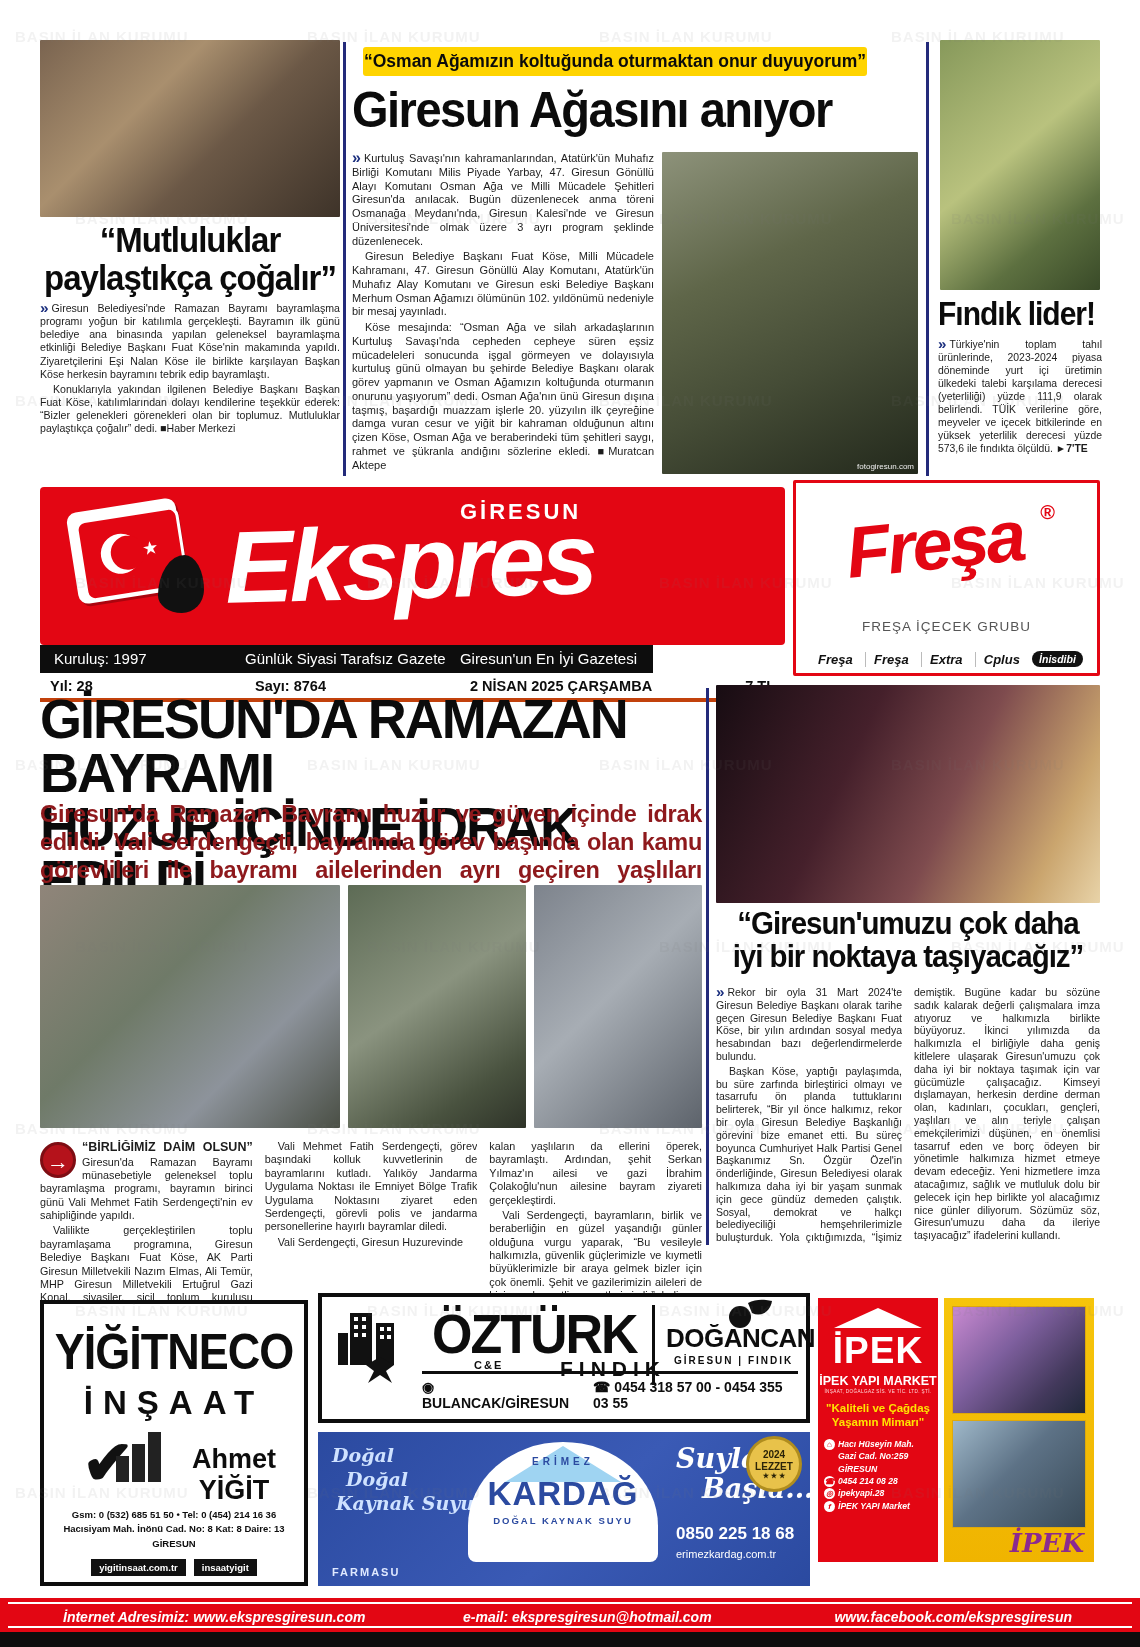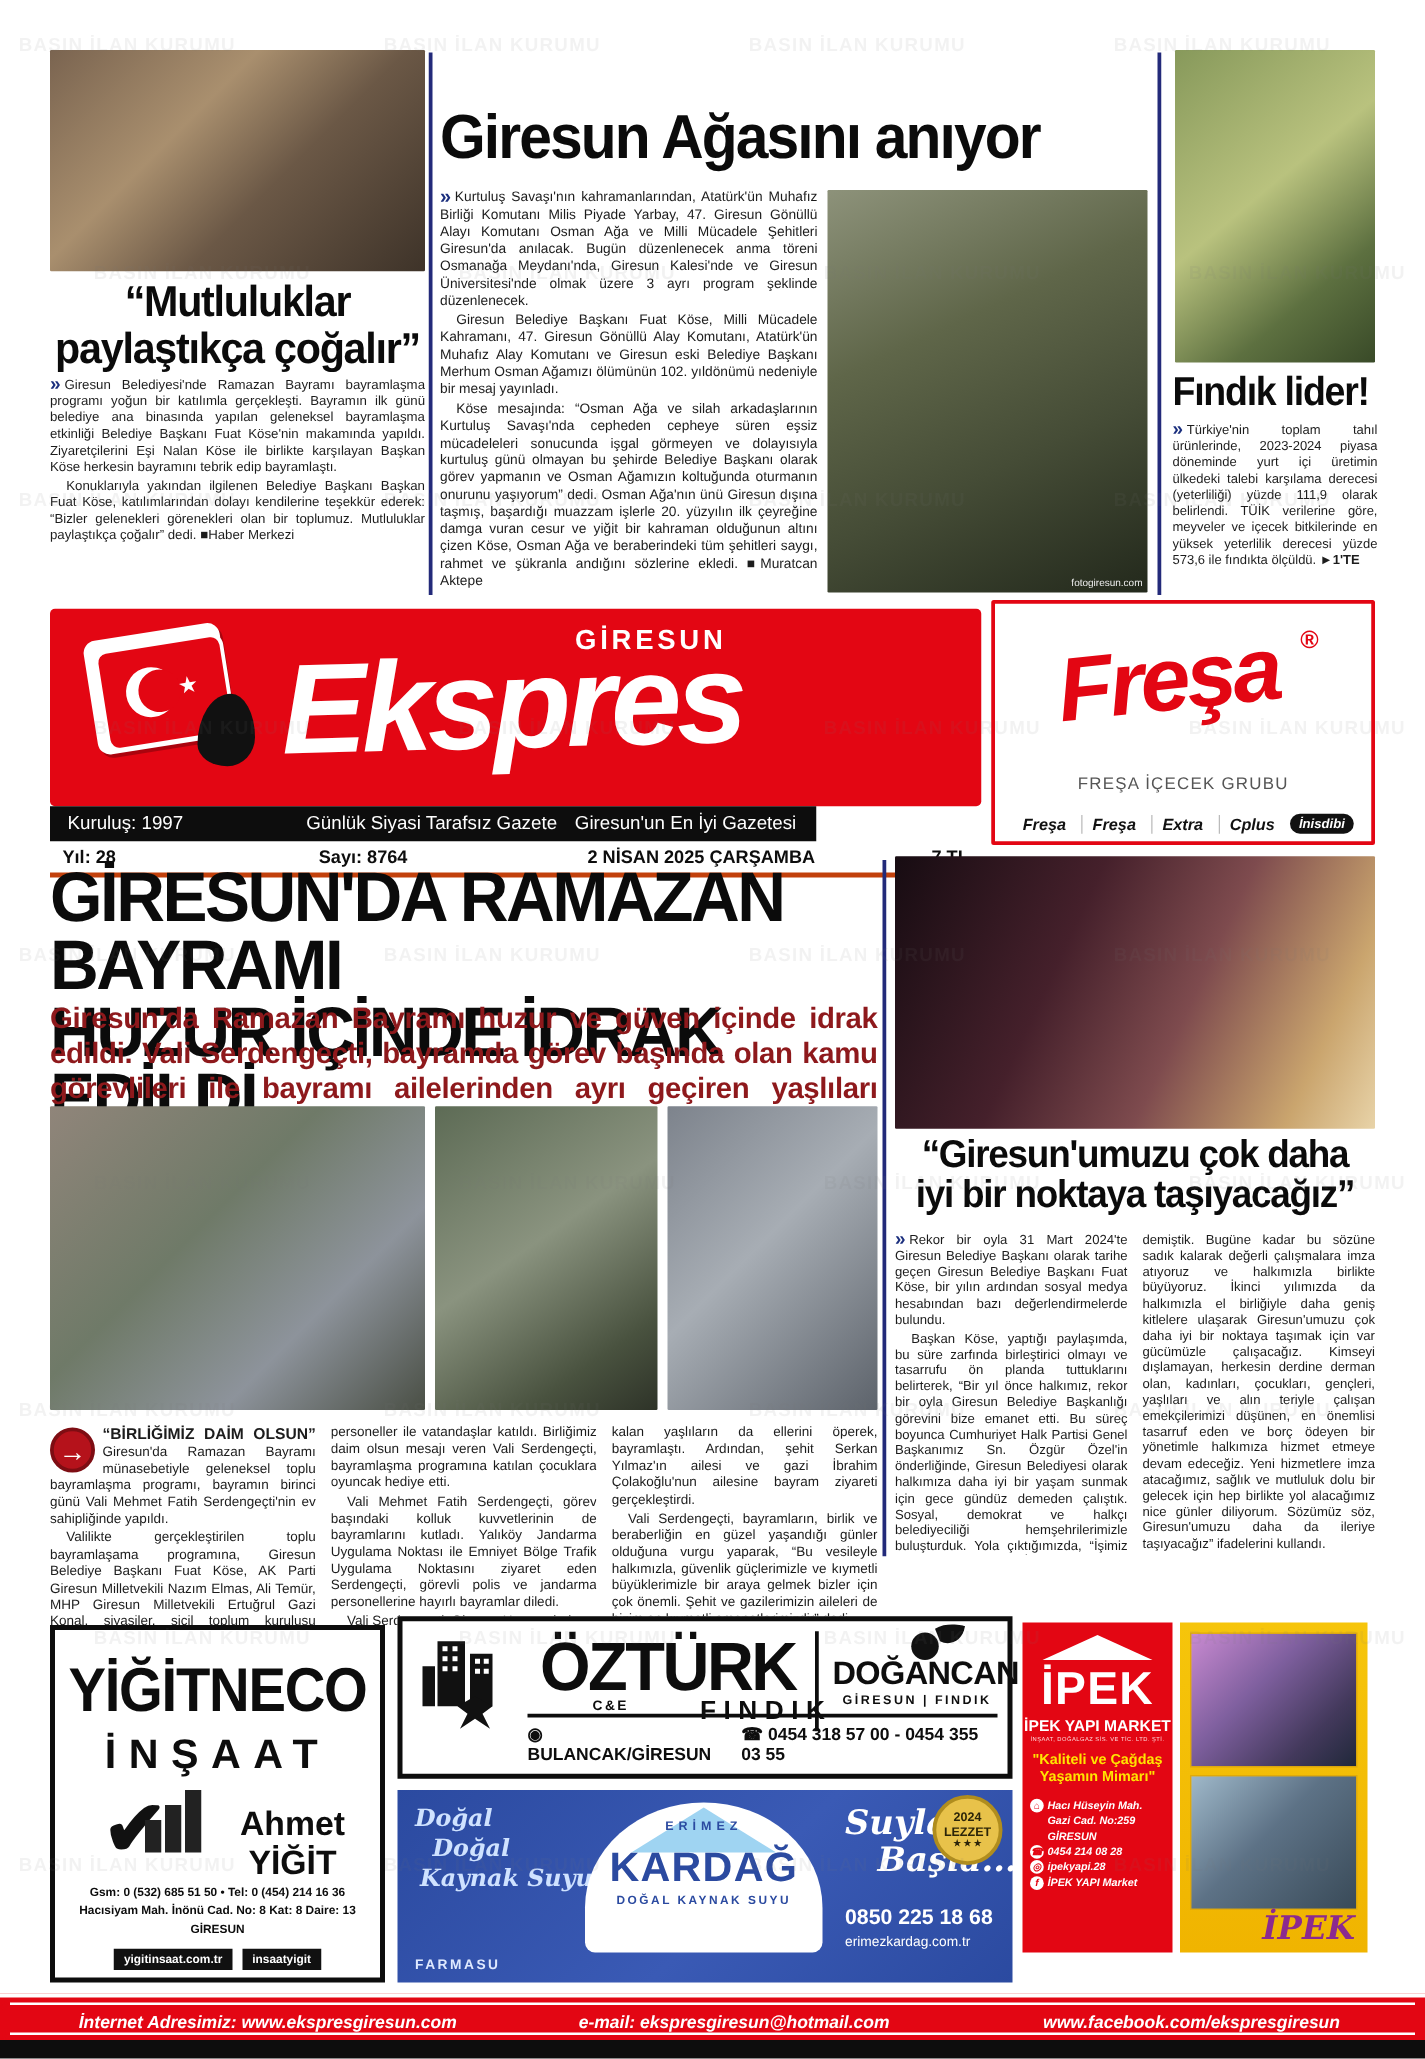--- a/index.html
+++ b/index.html
@@ -214,36 +214,37 @@
     <div>“Mutluluklar</div>
     <div>paylaştıkça çoğalır”</div>
   </div>
   <div class="abs body-left">
     <p class="para"><span class="arrow">»</span><span>Giresun Belediyesi'nde Ramazan Bayramı bayramlaşma programı yoğun bir katılımla gerçekleşti. Bayramın ilk günü belediye ana binasında yapılan geleneksel bayramlaşma etkinliği Belediye Başkanı Fuat Köse'nin makamında yapıldı. Ziyaretçilerini Eşi Nalan Köse ile birlikte karşılayan Başkan Köse herkesin bayramını tebrik edip bayramlaştı.</span></p>
     <p class="para indent">Konuklarıyla yakından ilgilenen Belediye Başkanı Başkan Fuat Köse, katılımlarından dolayı kendilerine teşekkür ederek: “Bizler gelenekleri görenekleri olan bir toplumuz. Mutluluklar paylaştıkça çoğalır” dedi. ■Haber Merkezi</p>
   </div>
 
   <div class="vrule r1"></div>
 
+  <div class="abs kicker">“Osman Ağamızın koltuğunda oturmaktan onur duyuyorum”</div>
   <div class="abs hl-center">Giresun Ağasını anıyor</div>
   <div class="abs body-center">
     <p class="para"><span class="arrow">»</span><span>Kurtuluş Savaşı'nın kahramanlarından, Atatürk'ün Muhafız Birliği Komutanı Milis Piyade Yarbay, 47. Giresun Gönüllü Alayı Komutanı Osman Ağa ve Milli Mücadele Şehitleri Giresun'da anılacak. Bugün düzenlenecek anma töreni Osmanağa Meydanı'nda, Giresun Kalesi'nde ve Giresun Üniversitesi'nde olmak üzere 3 ayrı program şeklinde düzenlenecek.</span></p>
     <p class="para indent">Giresun Belediye Başkanı Fuat Köse, Milli Mücadele Kahramanı, 47. Giresun Gönüllü Alay Komutanı, Atatürk'ün Muhafız Alay Komutanı ve Giresun eski Belediye Başkanı Merhum Osman Ağamızı ölümünün 102. yıldönümü nedeniyle bir mesaj yayınladı.</p>
     <p class="para indent">Köse mesajında: “Osman Ağa ve silah arkadaşlarının Kurtuluş Savaşı'nda cepheden cepheye süren eşsiz mücadeleleri sonucunda işgal görmeyen ve dolayısıyla kurtuluş günü olmayan bu şehirde Belediye Başkanı olarak görev yapmanın ve Osman Ağamızın koltuğunda oturmanın onurunu yaşıyorum” dedi. Osman Ağa'nın ünü Giresun dışına taşmış, başardığı muazzam işlerle 20. yüzyılın ilk çeyreğine damga vuran cesur ve yiğit bir kahraman olduğunun altını çizen Köse, Osman Ağa ve beraberindeki tüm şehitleri saygı, rahmet ve şükranla andığını sözlerine ekledi. ■Muratcan Aktepe</p>
   </div>
   <div class="photo p-soldier">
     <span class="credit">fotogiresun.com</span>
   </div>
 
   <div class="vrule r2"></div>
 
   <div class="photo p-hazel"></div>
   <div class="abs hl-findik">Fındık lider!</div>
   <div class="abs body-findik">
-    <p class="para"><span class="arrow">»</span><span>Türkiye'nin toplam tahıl ürünlerinde, 2023-2024 piyasa döneminde yurt içi üretimin ülkedeki talebi karşılama derecesi (yeterliliği) yüzde 111,9 olarak belirlendi. TÜİK verilerine göre, meyveler ve içecek bitkilerinde en yüksek yeterlilik derecesi yüzde 573,6 ile fındıkta ölçüldü. </span><b>►1'TE</b></p>
+    <p class="para"><span class="arrow">»</span><span>Türkiye'nin toplam tahıl ürünlerinde, 2023-2024 piyasa döneminde yurt içi üretimin ülkedeki talebi karşılama derecesi (yeterliliği) yüzde 111,9 olarak belirlendi. TÜİK verilerine göre, meyveler ve içecek bitkilerinde en yüksek yeterlilik derecesi yüzde 573,6 ile fındıkta ölçüldü. </span><b>►7'TE</b></p>
   </div>
 
   <div class="abs mast-red">
     <div class="flagback"></div>
     <div class="flagred">
       <div class="crescent"></div>
       <div class="flagstar">★</div>
     </div>
     <div class="ataturk"></div>
     <div class="mast-giresun">GİRESUN</div>
@@ -287,21 +288,20 @@
   <div class="abs main-body">
     <div class="main-col">
       <p class="para">
         <span class="lede-icon">→</span>
         <span class="lede-title">“BİRLİĞİMİZ DAİM OLSUN”</span>
         <span>Giresun'da Ramazan Bayramı münasebetiyle geleneksel toplu bayramlaşma programı, bayramın birinci günü Vali Mehmet Fatih Serdengeçti'nin ev sahipliğinde yapıldı.</span>
       </p>
       <p class="para indent">Valilikte gerçekleştirilen toplu bayramlaşama programına, Giresun Belediye Başkanı Fuat Köse, AK Parti Giresun Milletvekili Nazım Elmas, Ali Temür, MHP Giresun Milletvekili Ertuğrul Gazi Konal, siyasiler, sicil toplum kuruluşu temsilcileri, mülkü ve askeri</p>
     </div>
     <div class="main-col">
-      <p class="para">personeller ile vatandaşlar katıldı. Birliğimiz daim olsun mesajı veren Vali Serdengeçti, bayramlaşma programına katılan çocuklara oyuncak hediye etti.</p>
       <p class="para indent">Vali Mehmet Fatih Serdengeçti, görev başındaki kolluk kuvvetlerinin de bayramlarını kutladı. Yalıköy Jandarma Uygulama Noktası ile Emniyet Bölge Trafik Uygulama Noktasını ziyaret eden Serdengeçti, görevli polis ve jandarma personellerine hayırlı bayramlar diledi.</p>
       <p class="para indent">Vali Serdengeçti, Giresun Huzurevinde</p>
     </div>
     <div class="main-col">
       <p class="para">kalan yaşlıların da ellerini öperek, bayramlaştı. Ardından, şehit Serkan Yılmaz'ın ailesi ve gazi İbrahim Çolakoğlu'nun ailesine bayram ziyareti gerçekleştirdi.</p>
       <p class="para indent">Vali Serdengeçti, bayramların, birlik ve beraberliğin en güzel yaşandığı günler olduğuna vurgu yaparak, “Bu vesileyle halkımızla, güvenlik güçlerimizle ve kıymetli büyüklerimizle bir araya gelmek bizler için çok önemli. Şehit ve gazilerimizin aileleri de bizim en kıymetli emanetlerimizdir” dedi.</p>
 
     </div>
   </div>
 

